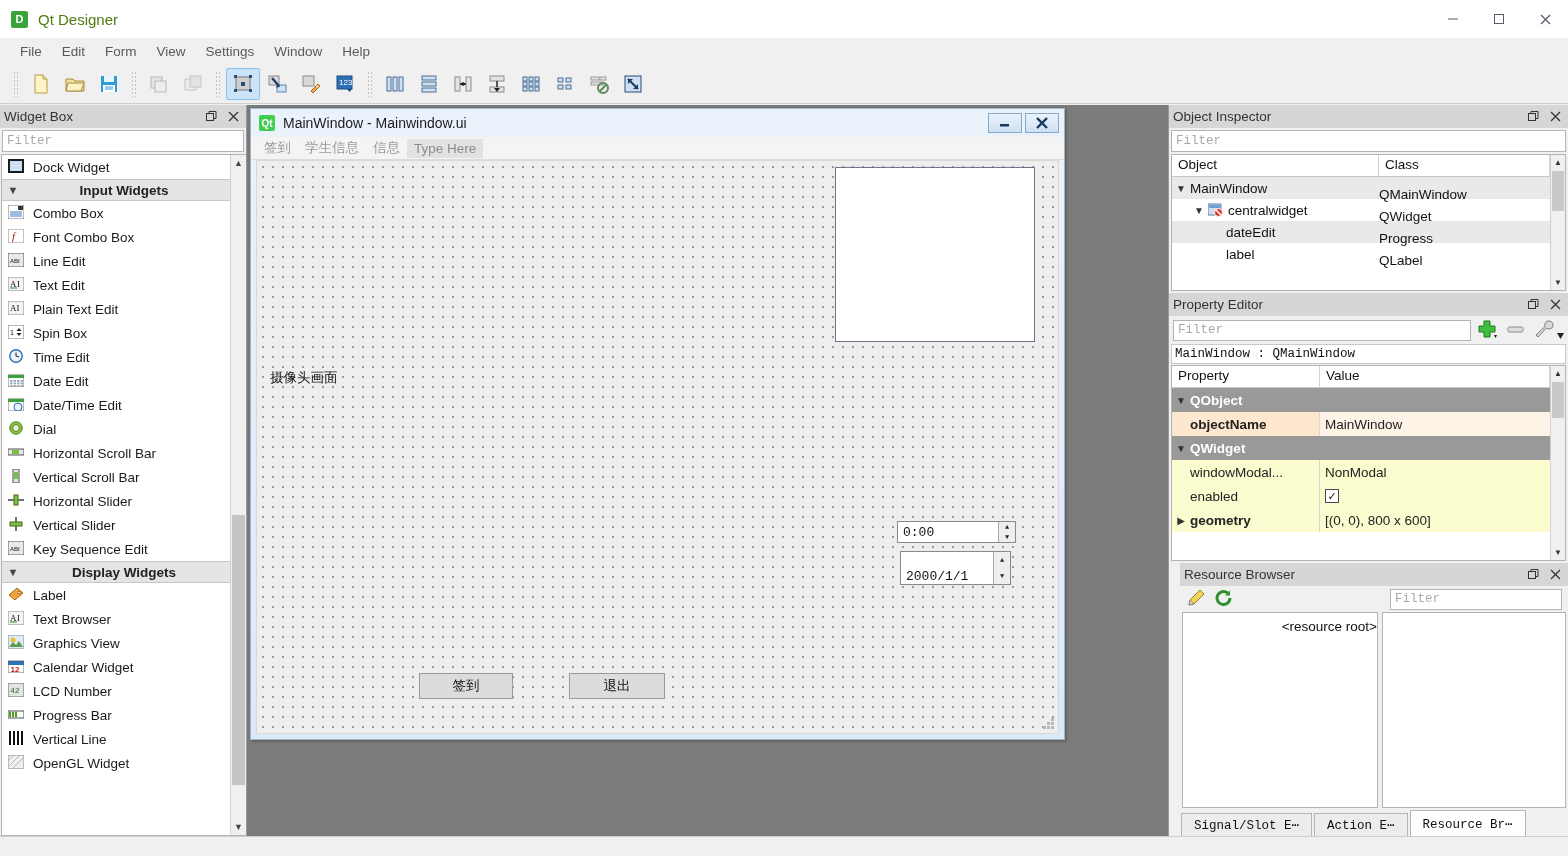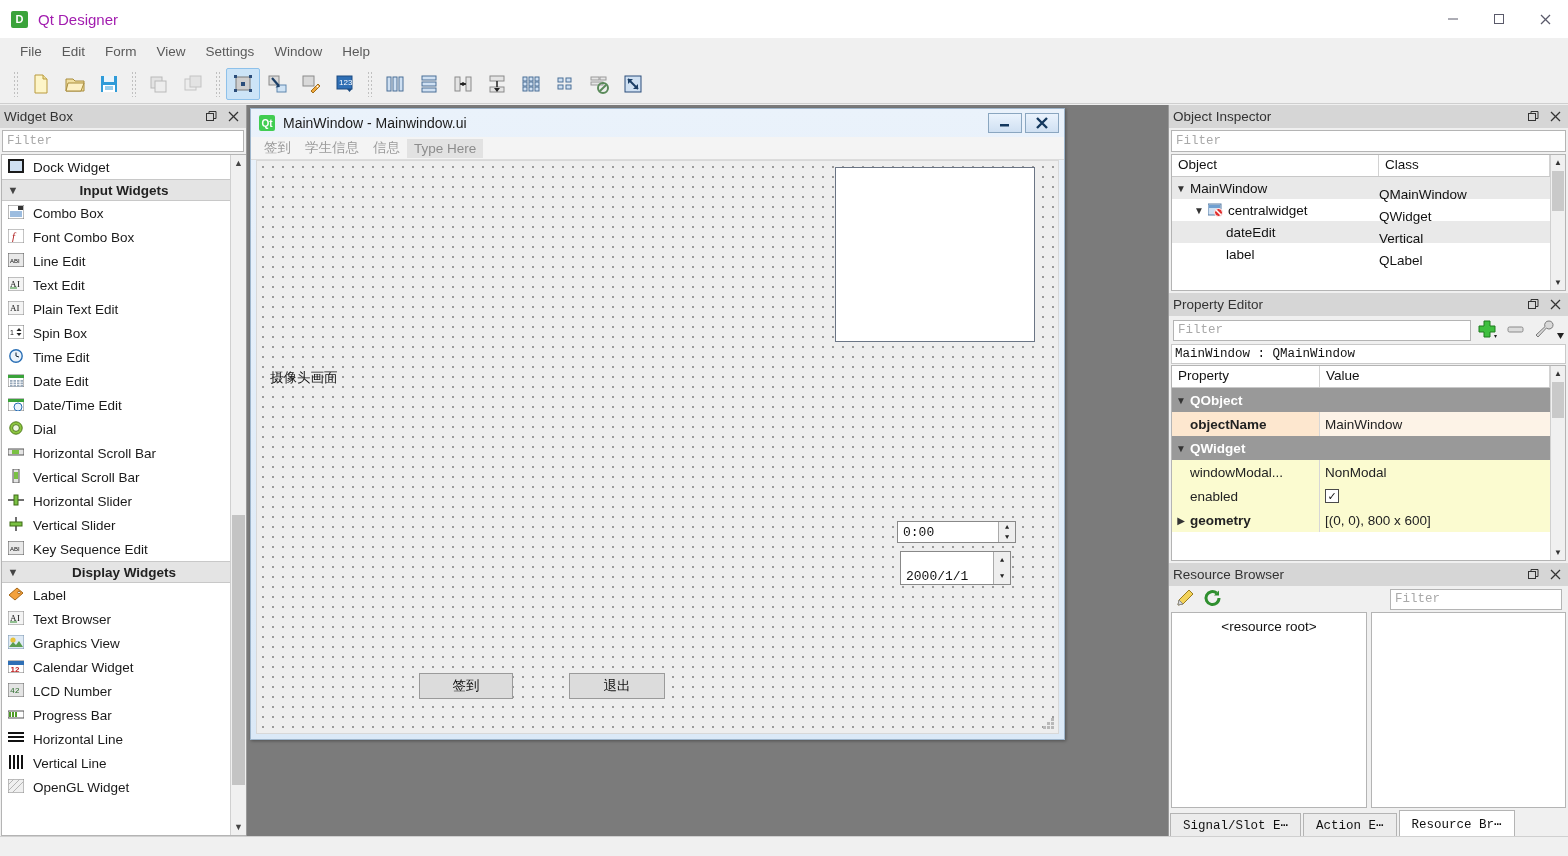--- a/index.html
+++ b/index.html
@@ -12,21 +12,21 @@
     position:relative;
   }
 
   
   #titlebar { height:38px; background:#ffffff; display:flex; align-items:center; position:relative; }
   #titlebar .appicon {
     width:17px; height:17px; margin-left:11px; border-radius:2px;
     background:#3aa33a; color:#fff; font-size:11px; font-weight:bold;
     display:flex; align-items:center; justify-content:center; font-family:"Liberation Sans",sans-serif;
   }
-  #titlebar .apptitle { margin-left:10px; font-size:15px; color:#a21caf; }
+  #titlebar .apptitle { margin-left:10px; font-size:15px; color:#4d7c0f; }
   #wincontrols { margin-left:auto; display:flex; height:38px; }
   #wincontrols div {
     width:46px; height:38px; display:flex; align-items:center; justify-content:center;
     color:#5a5a6a;
   }
   #wincontrols div svg { display:block; }
 
   
   #menubar { height:26px; background:#f0f0f0; display:flex; align-items:center; padding-left:10px; }
   #menubar .mi { padding:3px 10px; font-size:13.5px; color:#5a5a5a; }
@@ -143,21 +143,21 @@
   .cbx { width:14px; height:14px; border:1px solid #4a4a4a; background:#fff;
          display:flex; align-items:center; justify-content:center; font-size:11px; color:#111; }
 
   
   #resbrowser .rtoolrow { height:26px; display:flex; align-items:center; padding:0 6px; gap:8px; }
   #resbrowser .rfilter { width:172px; margin-left:auto; height:21px; background:#fff; border:1px solid #b4b4b4;
                          display:flex; align-items:center; padding:0 4px;
                          font-family:"Liberation Mono", monospace; font-size:12.5px; color:#a9a9a9; }
   #resplit { flex:1; display:flex; gap:4px; margin:0 2px 2px 2px; }
   #restree { width:196px; background:#fff; border:1px solid #b4b4b4; padding-top:6px; }
-  #resroot { text-align:center; font-size:13.5px; color:#111; }
+  #resroot { text-align:right; font-size:13.5px; color:#111; }
   #resview { flex:1; background:#fff; border:1px solid #b4b4b4; }
   #bottomtabs { height:26px; display:flex; align-items:flex-end; padding-left:1px; }
   #bottomtabs .tab { height:23px; padding:0 12px; display:flex; align-items:center;
                      font-family:"Liberation Mono", monospace; font-size:12.5px; color:#111;
                      background:#ececec; border:1px solid #b4b4b4; border-bottom:none; margin-right:2px; }
   #bottomtabs .tab.sel { background:#fff; height:26px; }
 
   #statusbar { position:absolute; left:0; right:0; bottom:0; height:20px; background:#f0f0f0;
                border-top:1px solid #d0d0d0; display:flex; align-items:center; justify-content:center;
                font-size:11px; color:#8a8a8a; overflow:hidden; }
@@ -559,30 +559,20 @@
           <div class="wbrow">
             <span class="wbicon"><svg width="16" height="14">
                 <rect x="0" y="4" width="16" height="7" fill="#fff" stroke="#555"></rect>
                 <g fill="#4f9c27">
                   <rect x="1" y="5" width="2" height="5"></rect>
                   <rect x="4" y="5" width="2" height="5"></rect>
                   <rect x="7" y="5" width="2" height="5"></rect>
                 </g>
               </svg></span>
             <span>Progress Bar</span>
-          </div>
-          <div class="wbrow">
-            <span class="wbicon"><svg width="16" height="14">
-                <g fill="#111">
-                  <rect x="0" y="1" width="16" height="2"></rect>
-                  <rect x="0" y="5" width="16" height="2"></rect>
-                  <rect x="0" y="9" width="16" height="2"></rect>
-                </g>
-              </svg></span>
-            <span>Horizontal Line</span>
           </div>
           <div class="wbrow">
             <span class="wbicon"><svg width="16" height="14">
                 <g fill="#111">
                   <rect x="1" y="0" width="2" height="14"></rect>
                   <rect x="5" y="0" width="2" height="14"></rect>
                   <rect x="9" y="0" width="2" height="14"></rect>
                   <rect x="13" y="0" width="2" height="14"></rect>
                 </g>
               </svg></span>
@@ -712,21 +702,21 @@
                 </span>
                 <span class="c2">QWidget</span>
               </div>
               <div class="trow alt">
                 <span class="c1">
                   <span style="width:18px;flex:0 0 18px"></span>
                   <span style="width:18px;flex:0 0 18px"></span>
                   <span class="chevcell"></span>
                   <span>dateEdit</span>
                 </span>
-                <span class="c2">Vertical</span>
+                <span class="c2">Progress</span>
               </div>
               <div class="trow">
                 <span class="c1">
                   <span style="width:18px;flex:0 0 18px"></span>
                   <span style="width:18px;flex:0 0 18px"></span>
                   <span class="chevcell"></span>
                   <span>label</span>
                 </span>
                 <span class="c2">QLabel</span>
               </div>
@@ -833,21 +823,21 @@
             </div>
         </div>
         <div class="vsb">
           <div class="a">▲</div>
           <div class="t" style="top:16px;height:36px;"></div>
           <div class="a" style="position:absolute;bottom:0;left:0;right:0;">▼</div>
         </div>
       </div>
     </div>
 
-    <div class="dock" id="resbrowser" style="flex:1;">
+    <div class="dock" id="resbrowser" style="flex:1;margin-left:11px;">
       <div class="dockhdr">
         <span class="dtitle">Resource Browser</span>
         <span class="dbtn">
           <svg width="11" height="11" viewBox="0 0 11 11">
               <rect x="0.5" y="2.5" width="7" height="7" fill="none" stroke="#333"></rect>
               <path d="M3 2.5V0.5h7v7H8" fill="none" stroke="#333"></path>
             </svg>
         </span>
         <span class="dbtn">
           <svg width="11" height="11" viewBox="0 0 11 11">

